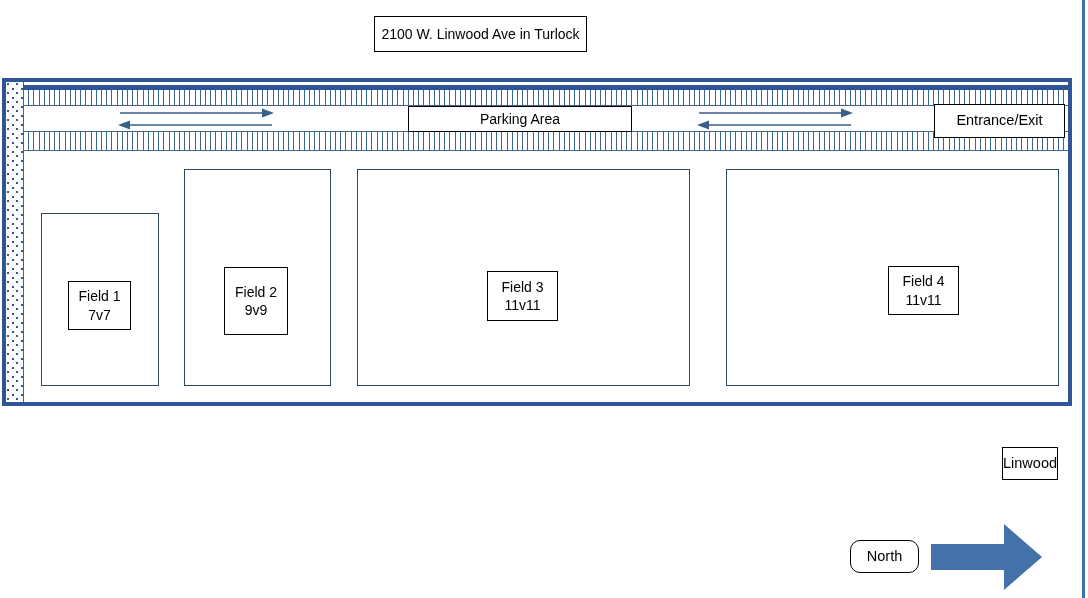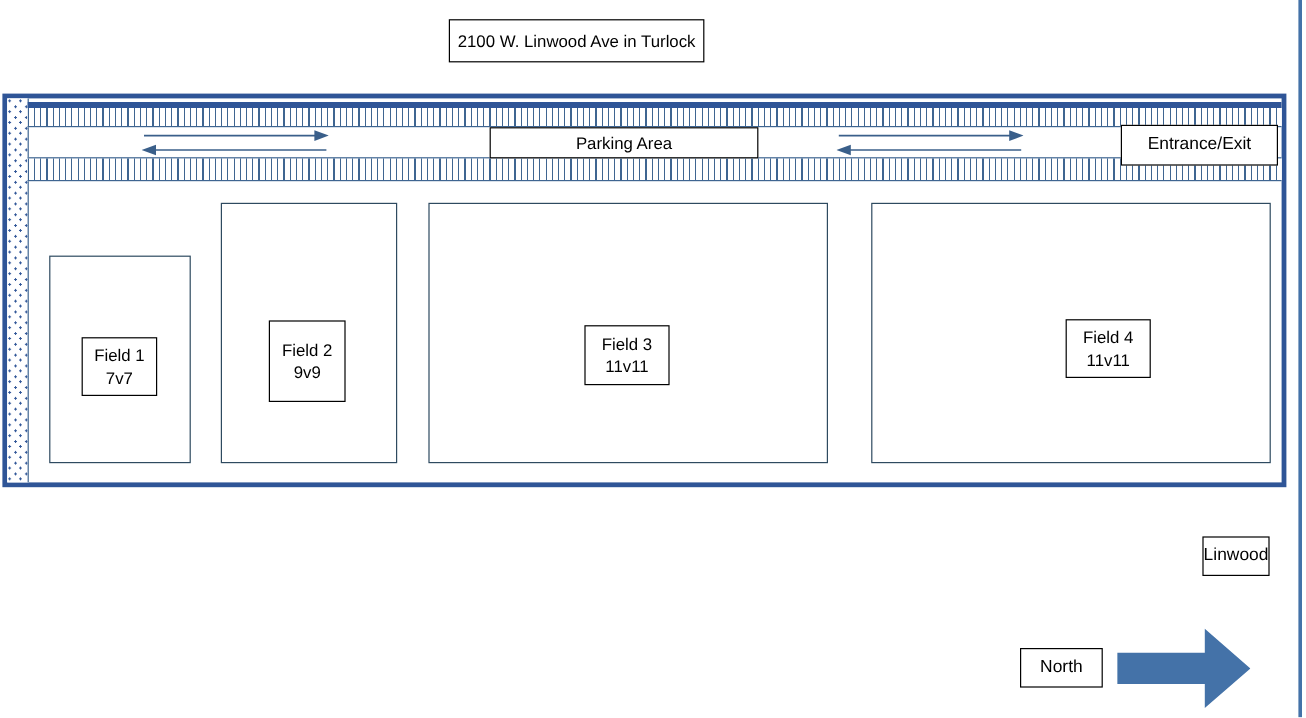--- a/index.html
+++ b/index.html
@@ -159,20 +159,21 @@
     width: 56px;
     height: 33px;
     font-size: 14.5px;
   }
   #north-label-box {
     left: 850px;
     top: 540px;
     width: 69px;
     height: 33px;
     font-size: 14.5px;
+    border-radius: 10px;
   }
   #north-arrow {
     position: absolute;
     left: 931px;
     top: 521px;
     width: 111px;
     height: 72px;
   }
   #north-arrow svg { display: block; width: 100%; height: 100%; }
 </style>

